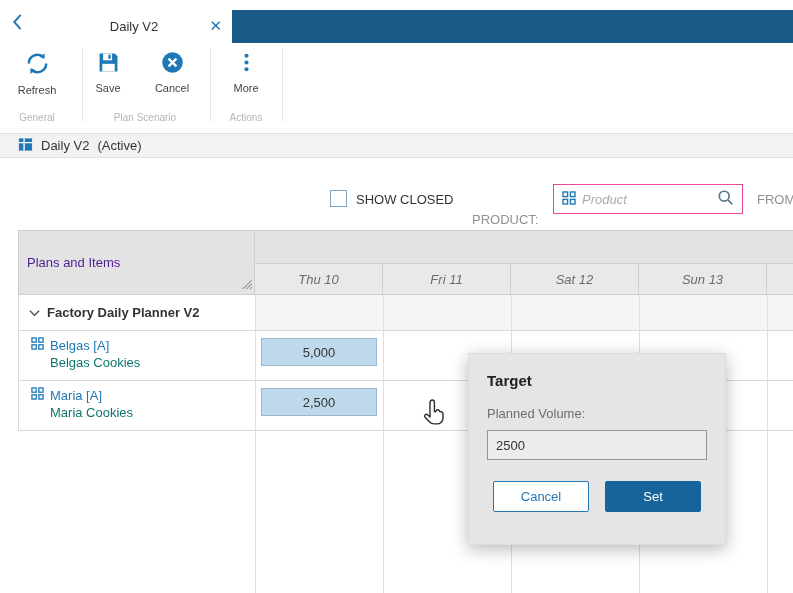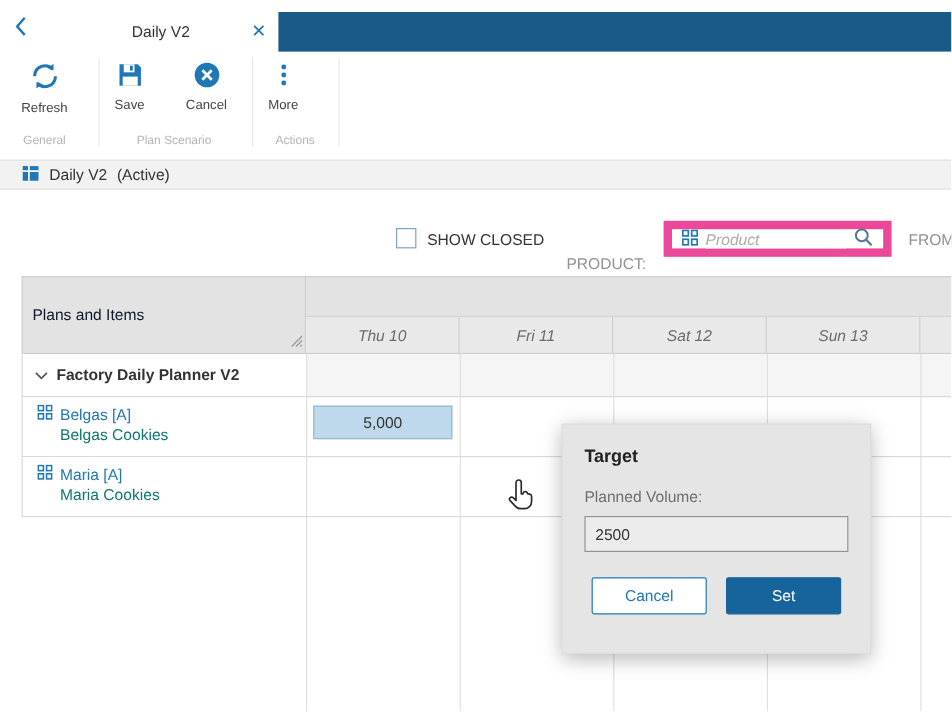--- a/index.html
+++ b/index.html
@@ -26,30 +26,30 @@
   .title-bar { position:absolute; left:0; right:0; top:133px; height:25px; background:#f2f2f2;
                border-top:1px solid #e2e2e2; border-bottom:1px solid #e2e2e2;
                display:flex; align-items:center; gap:8px; padding-left:18px; font-size:13px; color:#333; }
 
   
   .checkbox { position:absolute; left:330px; top:190px; width:17px; height:17px;
               background:#fff; border:1px solid #82a3bd; cursor:pointer; }
   .show-closed { position:absolute; left:356px; top:192px; color:#333; }
   .product-lbl { position:absolute; left:472px; top:192px; color:#919191;margin-top:20px; }
   .product-input-wrap { position:absolute; left:553px; top:184px; width:190px; height:30px;
-              border:7px solid #ec4899; background:#fff; display:flex; align-items:center; gap:6px; padding:0 8px; }
+              border:1px solid #ec4899; background:#fff; display:flex; align-items:center; gap:6px; padding:0 8px; }
   .product-input-wrap input { flex:1; min-width:0; border:none; outline:none; font-size:13px;
               font-family:"Liberation Sans", sans-serif; color:#333; }
   .product-input-wrap input::placeholder { color:#aaa; font-style:italic; }
   .from-lbl { position:absolute; left:757px; top:192px; color:#919191; }
 
   
   .grid { position:absolute; left:18px; top:230px; right:0; bottom:0; }
   .corner { position:absolute; left:0; top:0; width:237px; height:65px; background:#e3e3e3;
-            border:1px solid #cfcfcf; color:#0f172a; display:flex; align-items:center; padding:0 8px; }
+            border:1px solid #cfcfcf; color:#4c1d95; display:flex; align-items:center; padding:0 8px; }
   .corner .rsz { position:absolute; right:2px; bottom:2px; }
   .head-band { position:absolute; left:237px; right:0; top:0; height:33px; background:#e3e3e3;
                border-top:1px solid #cfcfcf; }
   .col-heads { position:absolute; left:237px; right:0; top:33px; height:32px; display:flex;
                background:#e9e9e9; border-top:1px solid #cfcfcf; border-bottom:1px solid #cfcfcf;font-style:italic; }
   .col-head { width:128px; display:flex; align-items:center; justify-content:center;
               color:#6b6b6b; border-right:1px solid #cfcfcf; cursor:pointer; }
   .col-head.partial { flex:1; border-right:none; }
   .vline { position:absolute; top:65px; bottom:0; width:1px; background:#e0e0e0; z-index:1; }
   .group-row { position:absolute; left:0; right:0; top:65px; height:36px;text-align:right; }
@@ -124,21 +124,21 @@
   </div>
   <div class="tb-btn" style="left:140px;">
     <span>
       <svg width="25" height="25" viewBox="0 0 28 28">
         <circle cx="14" cy="14" r="11.5" fill="#1f78b5"></circle>
         <path d="M9.6 9.6l8.8 8.8M18.4 9.6l-8.8 8.8" stroke="#fff" stroke-width="2.6"></path>
       </svg>
     </span>
     <span class="lbl">Cancel</span>
   </div>
-  <div class="tb-btn" style="left:204px;">
+  <div class="tb-btn" style="left:214px;">
     <span>
       <svg width="25" height="25" viewBox="0 0 28 28">
         <g fill="#1f78b5">
             <circle cx="14" cy="6.5" r="2.3"></circle>
             <circle cx="14" cy="14" r="2.3"></circle>
             <circle cx="14" cy="21.5" r="2.3"></circle>
           </g>
       </svg>
     </span>
     <span class="lbl">More</span>
@@ -253,20 +253,21 @@
                   <rect x="8.4" y="1" width="4.6" height="4.6"></rect>
                 <rect x="1" y="8.4" width="4.6" height="4.6"></rect>
                   <rect x="8.4" y="8.4" width="4.6" height="4.6"></rect>
               </g>
             </svg>
           </span>
           <span>Maria [A]</span>
         </div>
         <div class="row-sub">Maria Cookies</div>
       </div>
+      <div class="cell-chip" style="left:243px;">2,500</div>
     </div>
   </div>
 
   <div class="dialog">
     <div class="dialog-title">Target</div>
     <div class="dialog-label">Planned Volume:</div>
     <input class="dialog-input" type="text" value="2500" style="">
     <div class="dialog-btns">
       <button class="btn-cancel">Cancel</button>
       <button class="btn-set">Set</button>

